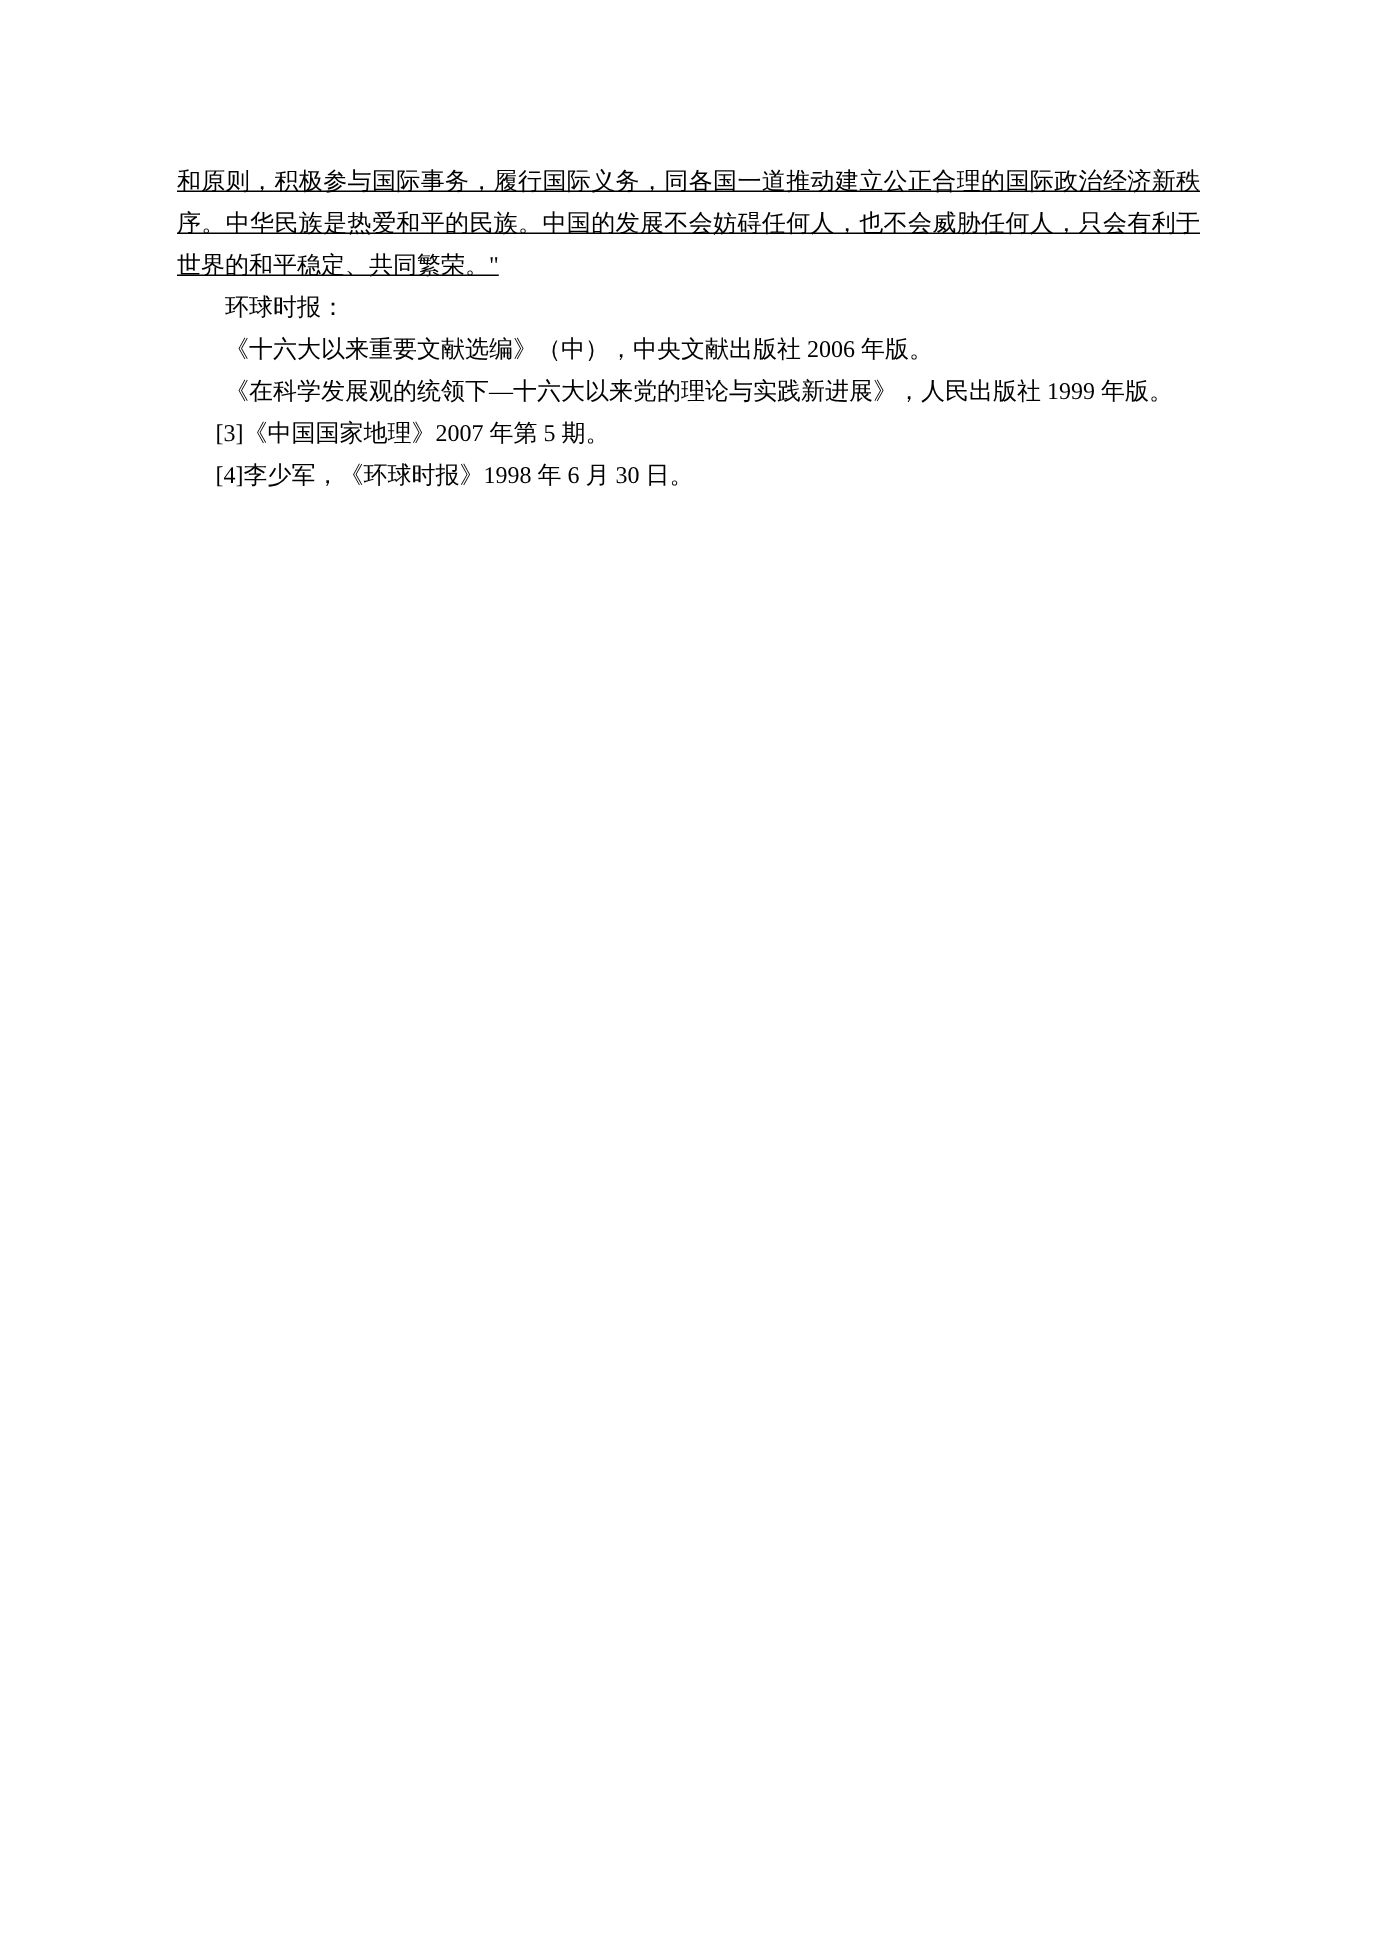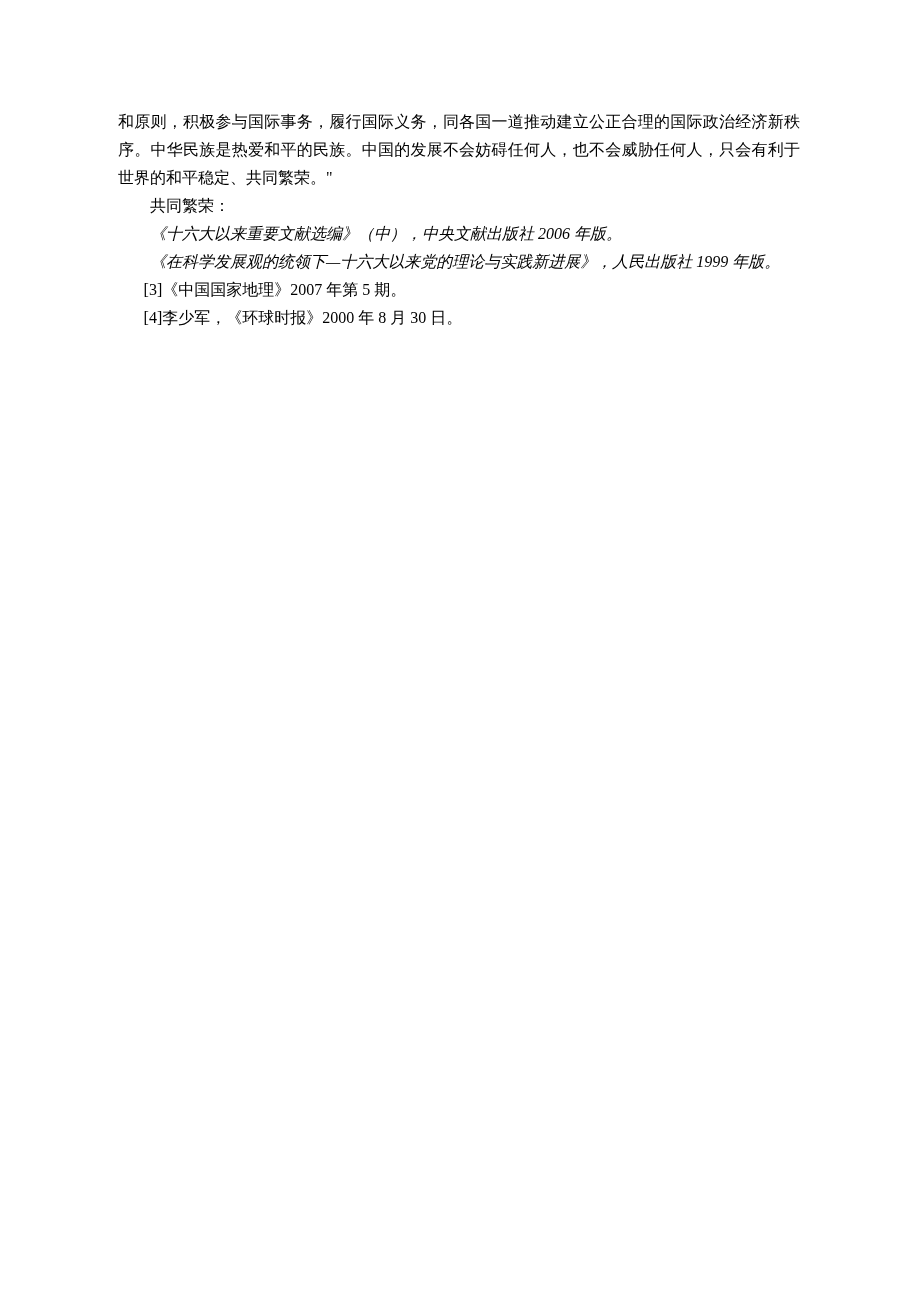--- a/index.html
+++ b/index.html
@@ -13,35 +13,35 @@
       height: 1302px;
       font-family: "SimSun", "宋体", serif;
       font-size: 16px;
       line-height: 1.75;
       color: #000000;
       padding: 108px 120px 0 118px;
     }
     .paragraph {
       text-align: justify;
       text-justify: inter-character;
+      text-decoration: underline;
     }
     .ref-heading {
       text-indent: 2em;
     }
     .ref-item {
       text-indent: 2em;
-      font-style: italic;
     }
     .ref-item-bracket {
       text-indent: 1.6em;
     }
   </style>
 </head>
 <body>
 
 <div class="paragraph">和原则，积极参与国际事务，履行国际义务，同各国一道推动建立公正合理的国际政治经济新秩序。中华民族是热爱和平的民族。中国的发展不会妨碍任何人，也不会威胁任何人，只会有利于世界的和平稳定、共同繁荣。"</div>
 
-<div class="ref-heading">共同繁荣：</div>
+<div class="ref-heading">环球时报：</div>
 
 <div class="ref-item">《十六大以来重要文献选编》（中），中央文献出版社 2006 年版。</div>
 <div class="ref-item">《在科学发展观的统领下—十六大以来党的理论与实践新进展》，人民出版社 1999 年版。</div>
 <div class="ref-item-bracket">[3]《中国国家地理》2007 年第 5 期。</div>
-<div class="ref-item-bracket">[4]李少军，《环球时报》2000 年 8 月 30 日。</div>
+<div class="ref-item-bracket">[4]李少军，《环球时报》1998 年 6 月 30 日。</div>
 
 </body></html>

